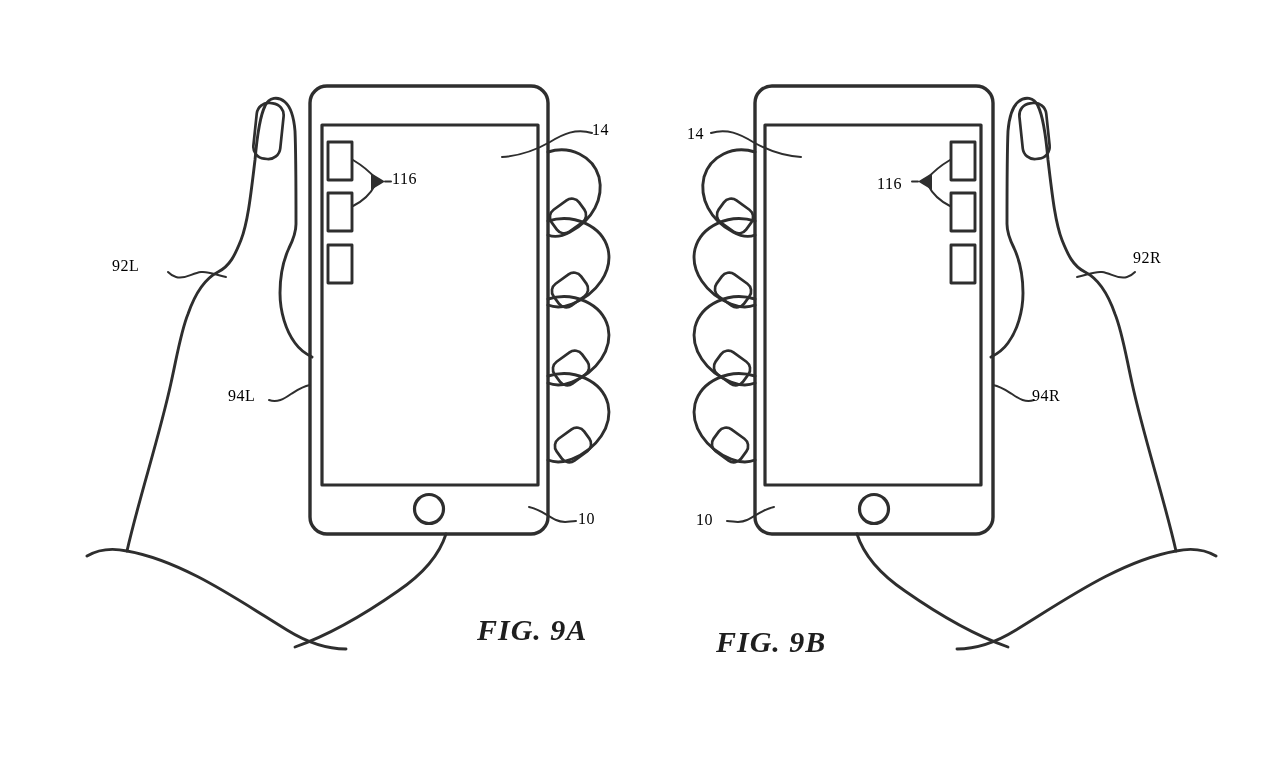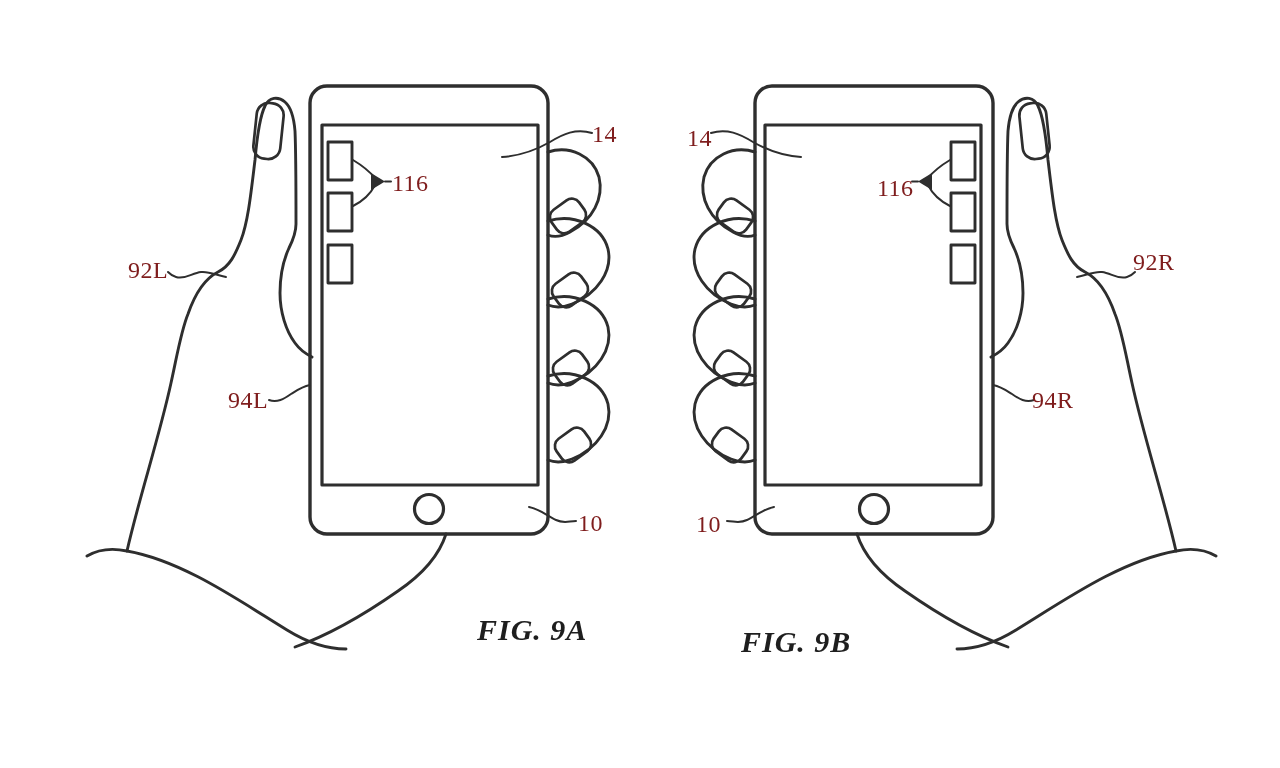--- a/index.html
+++ b/index.html
@@ -7,22 +7,22 @@
     position: relative;
     width: 1280px;
     height: 768px;
     background: #ffffff;
     overflow: hidden;
     font-family: "Liberation Serif", "DejaVu Serif", serif;
   }
   #art { position: absolute; left: 0; top: 0; }
   .lbl {
     position: absolute;
-    font-size: 24px;
-    color: #7f1d1d;
+    font-size: 16px;
+    color: #000000;
     line-height: 1;
     white-space: nowrap;
     letter-spacing: 0.5px;
   }
   .caption {
     position: absolute;
     font-size: 30px;
     font-weight: bold;
     font-style: italic;
     color: #1e1e1e;
@@ -89,27 +89,27 @@
         <path d="M371,173 L385,181.5 L371,190 Z" fill="#2e2e2e" stroke="none"></path>
         <path stroke-width="2" d="M385,181.5 L391,181.5"></path>
       </g>
     </defs>
 
     <use href="#fig"></use>
 
     <use href="#fig" transform="translate(1303,0) scale(-1,1)"></use>
   </svg>
 
-  <div class="lbl" style="left:128px; top:258px;">92L</div>
+  <div class="lbl" style="left:112px; top:258px;">92L</div>
   <div class="lbl" style="left:228px; top:388px;">94L</div>
   <div class="lbl" style="left:392px; top:171px;">116</div>
   <div class="lbl" style="left:592px; top:122px;">14</div>
   <div class="lbl" style="left:578px; top:511px;">10</div>
   <div class="caption" style="left:477px; top:615px;">FIG. 9A</div>
 
   <div class="lbl" style="left:687px; top:126px;">14</div>
   <div class="lbl" style="left:877px; top:176px;">116</div>
   <div class="lbl" style="left:1133px; top:250px;">92R</div>
   <div class="lbl" style="left:1032px; top:388px;text-align:right;">94R</div>
   <div class="lbl" style="left:696px; top:512px;">10</div>
-  <div class="caption" style="left:741px; top:627px;">FIG. 9B</div>
+  <div class="caption" style="left:716px; top:627px;">FIG. 9B</div>
 
 </div>
 
 </body></html>

